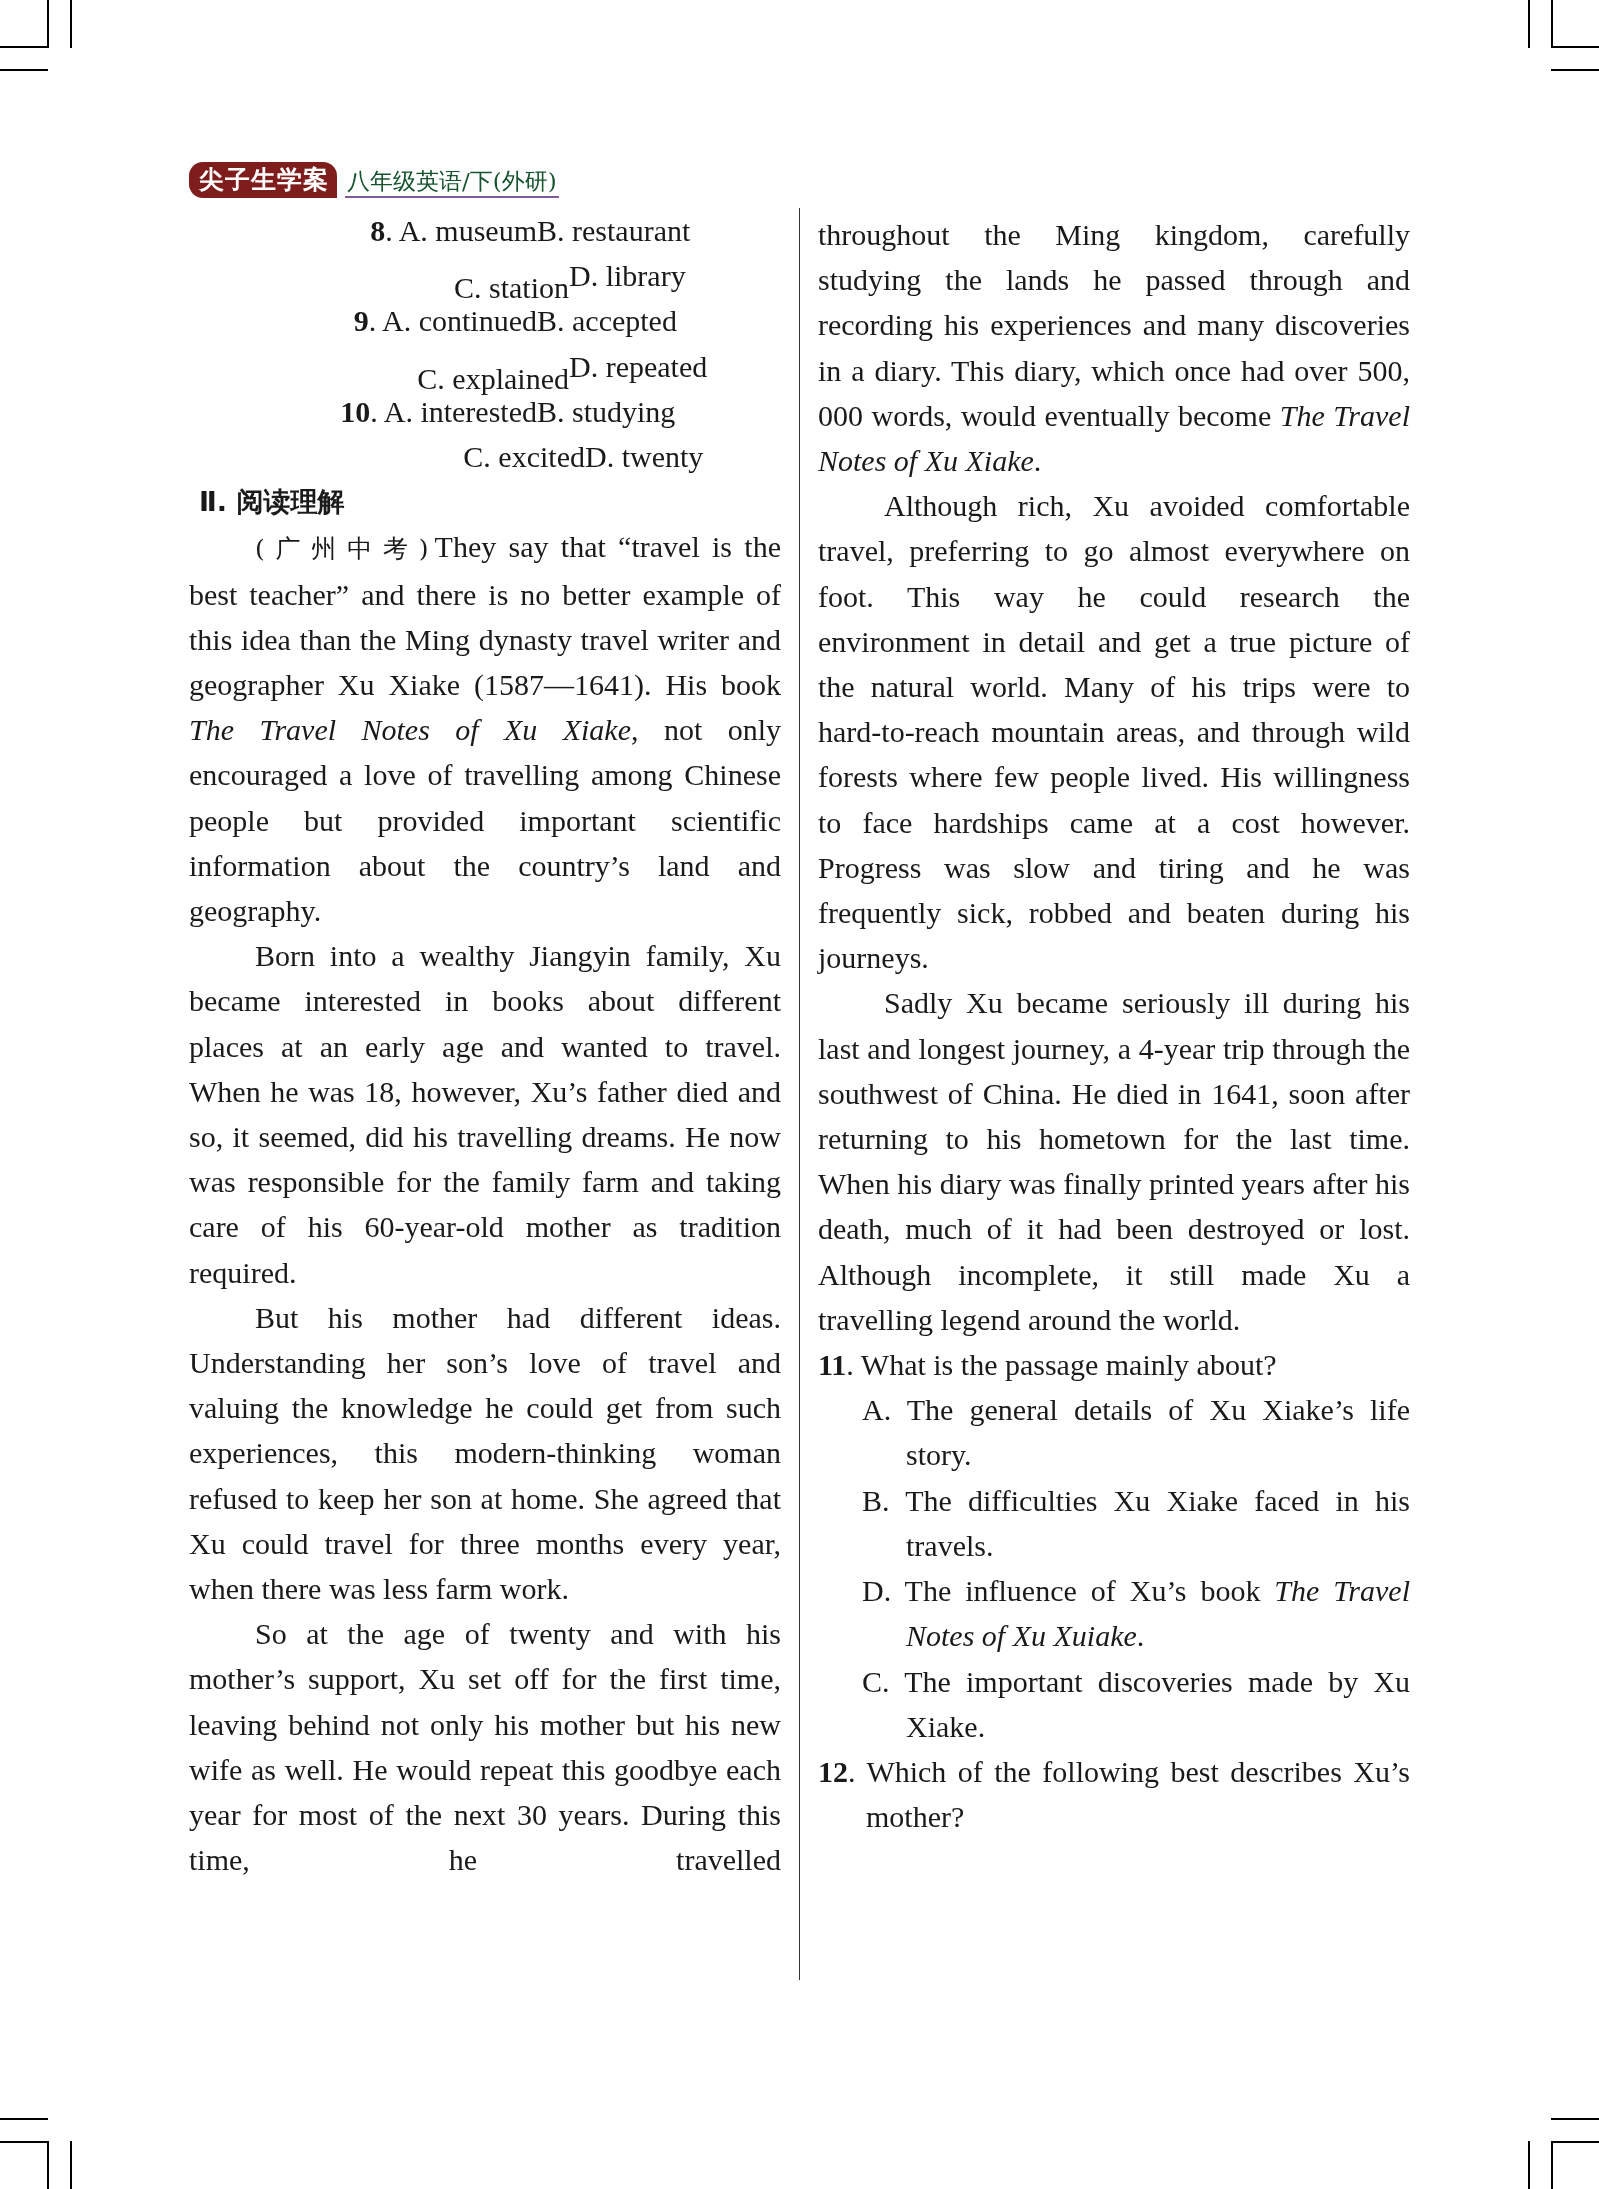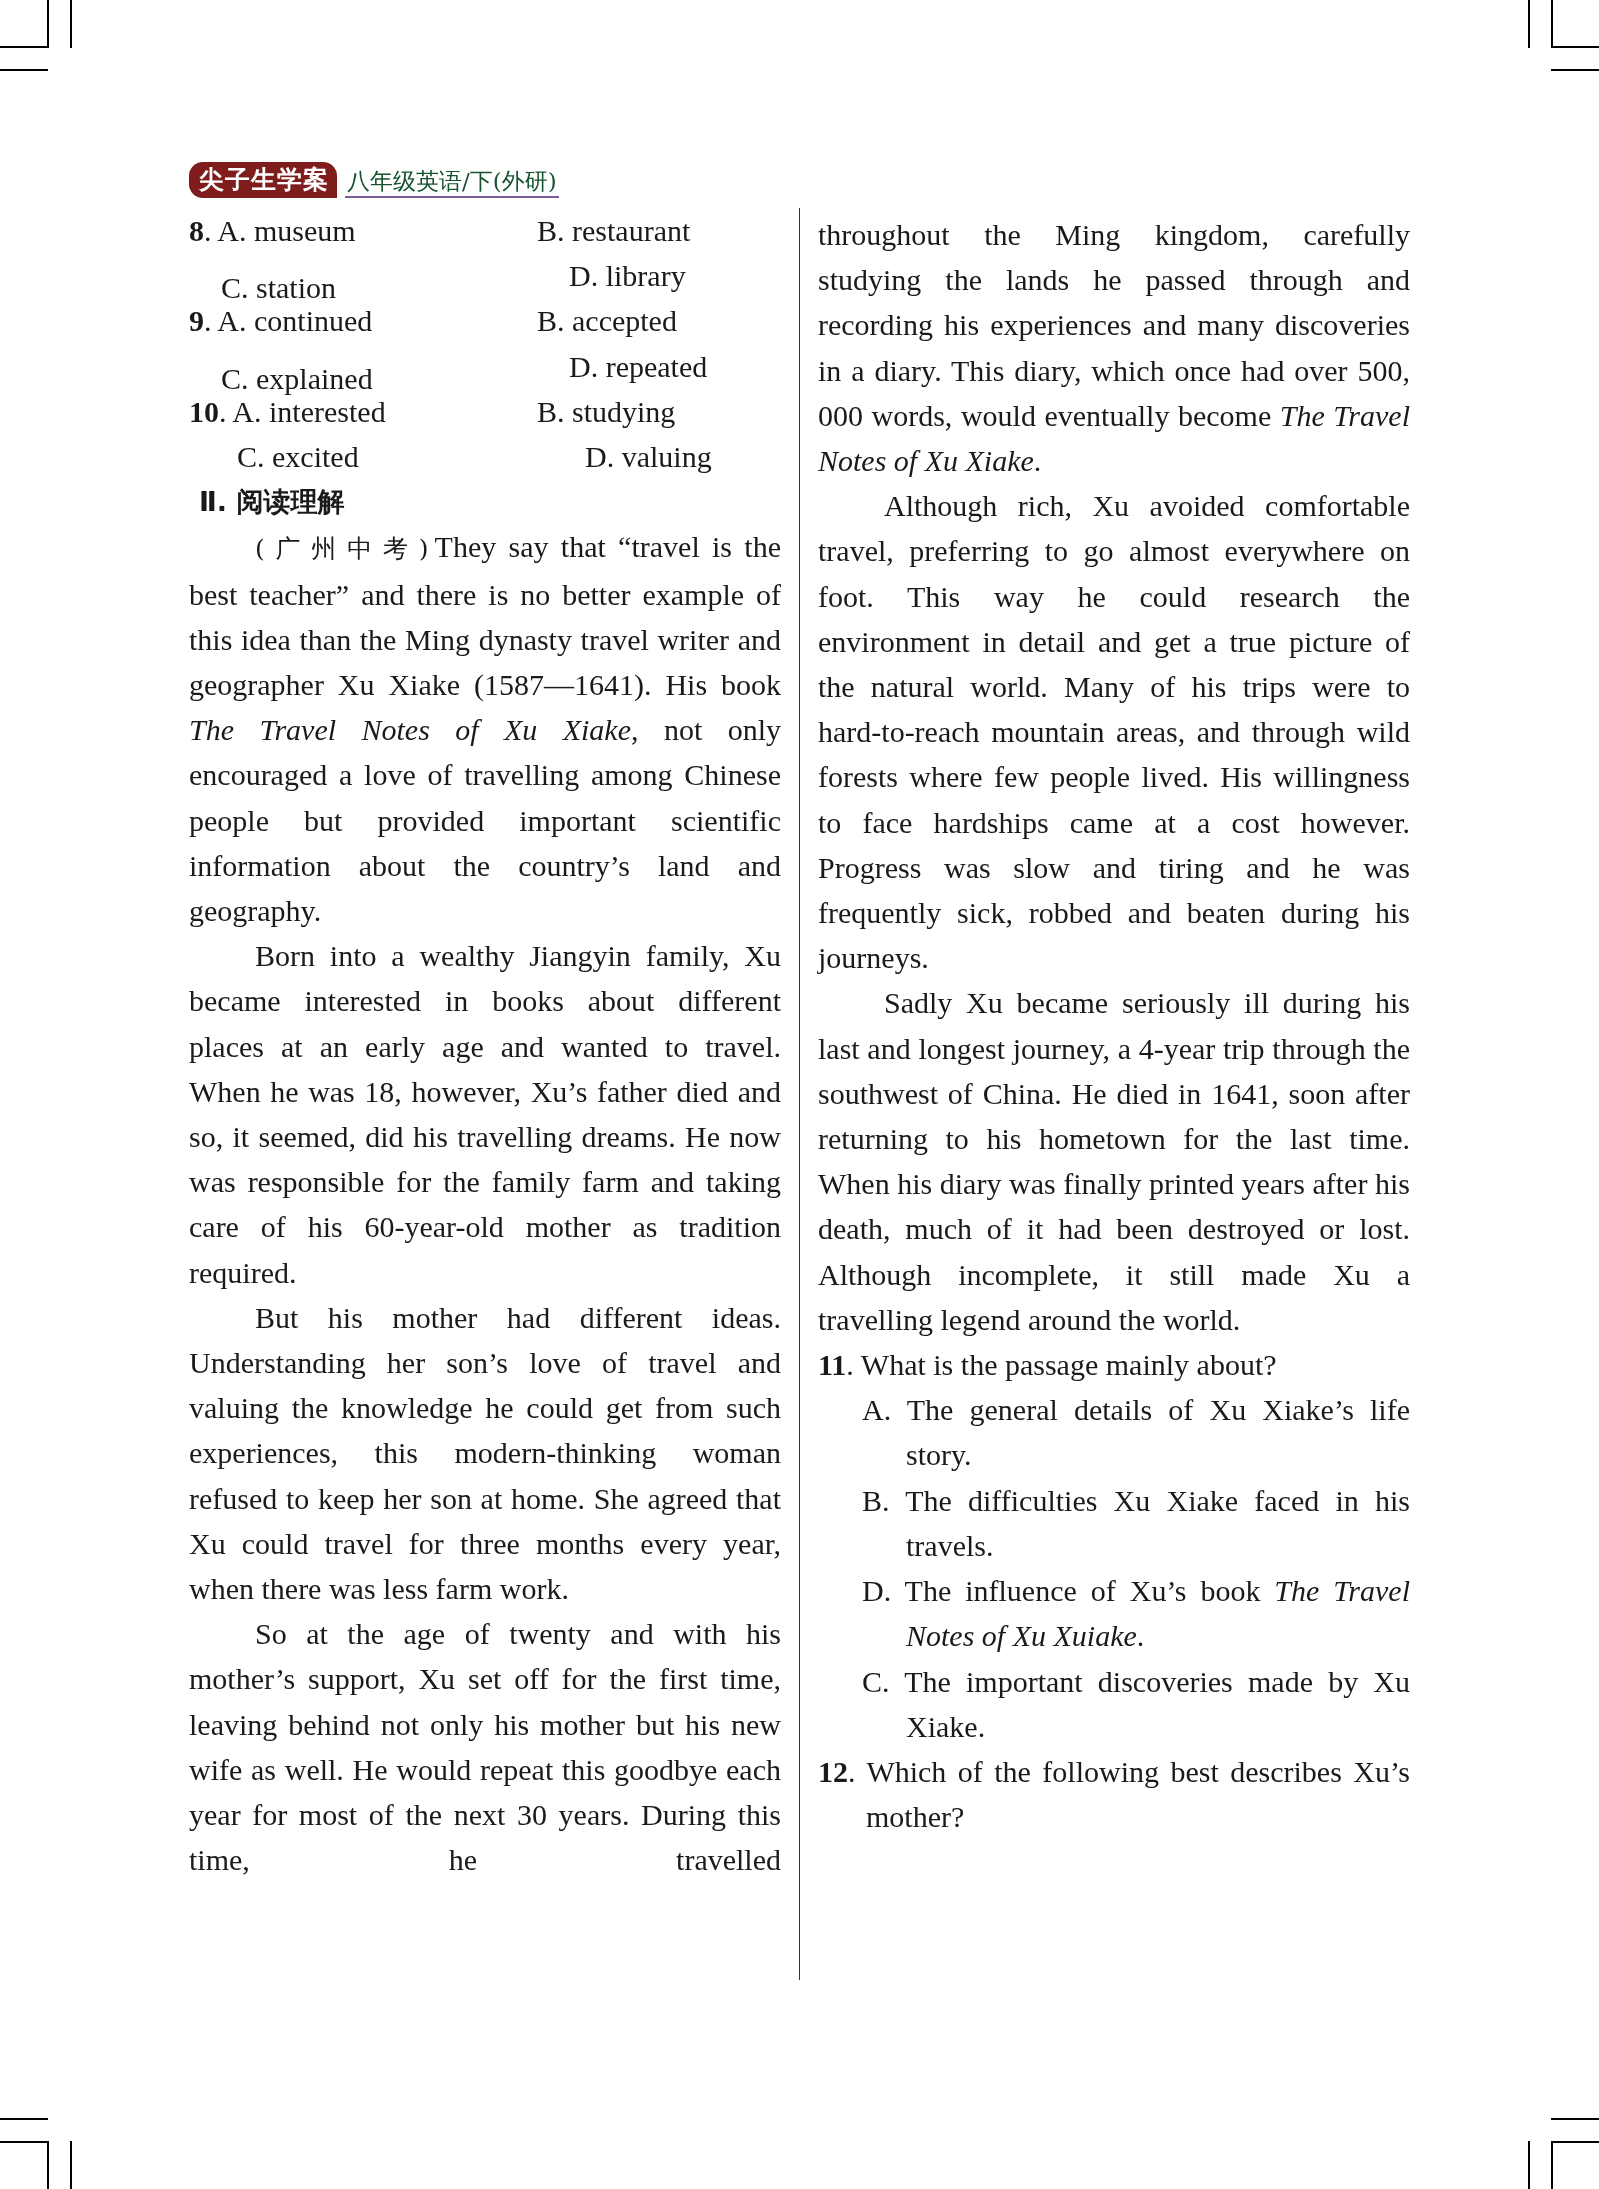--- a/index.html
+++ b/index.html
@@ -8,21 +8,21 @@
   .crop { position:absolute; background:#000; }
   .header { position:absolute; left:189px; top:160px; height:38px; display:flex; align-items:flex-end; }
   .badge { background:#7f1d1d; color:#fff; font-family:"DejaVu Sans",sans-serif; font-weight:bold;
            font-size:25px; padding:2px 8px 2px 10px; border-radius:14px 14px 0 14px; line-height:32px; letter-spacing:1px; }
   .subtitle { color:#14532d; font-family:"DejaVu Serif",serif; font-size:23px; margin-left:8px;
               border-bottom:2px solid #7b5b98; line-height:30px; padding:0 2px; }
   .col { position:absolute; font-size:30px; line-height:45.2px; }
   .col-left { left:189px; top:208px; width:592px; }
   .col-right { left:818px; top:212px; width:592px; }
   .divider { position:absolute; left:799px; top:208px; width:1px; height:1772px; background:#333; }
-  .optrow { display:flex; height:45.2px; }
+  .optrow { display:flex; height:45.2px;text-align:right; }
   .optA { width:348px; white-space:nowrap; }
   .optB { white-space:nowrap; }
   .num { font-weight:bold; }
   .indent1 { padding-left:32px;margin-top:12px; }
   .indent2 { padding-left:48px; }
   .section { font-family:"DejaVu Sans",sans-serif; font-weight:bold; font-size:27px; padding-left:10px; }
   p { margin:0; text-align:justify; text-align-last:left; }
   .para { text-indent:66px; }
   .src { font-family:"DejaVu Serif",serif; font-size:25px; letter-spacing:6px; }
   i { font-style:italic; }
@@ -73,21 +73,21 @@
   <div class="optrow">
     <span class="optA indent1">C. explained</span>
     <span class="optB">D. repeated</span>
   </div>
   <div class="optrow">
     <span class="optA"><span class="num">10</span>. <span>A. interested</span></span>
     <span class="optB">B. studying</span>
   </div>
   <div class="optrow">
     <span class="optA indent2">C. excited</span>
-    <span class="optB">D. valuing</span>
+    <span class="optB">D. twenty</span>
   </div>
   <div class="section">Ⅱ. 阅读理解</div>
   <p class="para"><span class="src">(广州中考)</span><span>They say that “travel is the best teacher” and there is no better example of this idea than the Ming dynasty travel writer and geographer Xu Xiake (1587—1641). His book </span><i>The Travel Notes of Xu Xiake</i><span>, not only encouraged a love of travelling among Chinese people but provided important scientific information about the country’s land and geography.</span></p>
   <p class="para">Born into a wealthy Jiangyin family, Xu became interested in books about different places at an early age and wanted to travel. When he was 18, however, Xu’s father died and so, it seemed, did his travelling dreams. He now was responsible for the family farm and taking care of his 60-year-old mother as tradition required.</p>
   <p class="para">But his mother had different ideas. Understanding her son’s love of travel and valuing the knowledge he could get from such experiences, this modern-thinking woman refused to keep her son at home. She agreed that Xu could travel for three months every year, when there was less farm work.</p>
   <p class="para" style="text-align-last:justify;">So at the age of twenty and with his mother’s support, Xu set off for the first time, leaving behind not only his mother but his new wife as well. He would repeat this goodbye each year for most of the next 30 years. During this time, he travelled</p>
 </div>
 
 <div class="col col-right">
   <p><span>throughout the Ming kingdom, carefully studying the lands he passed through and recording his experiences and many discoveries in a diary. This diary, which once had over 500, 000 words, would eventually become </span><i>The Travel Notes of Xu Xiake</i><span>.</span></p>

